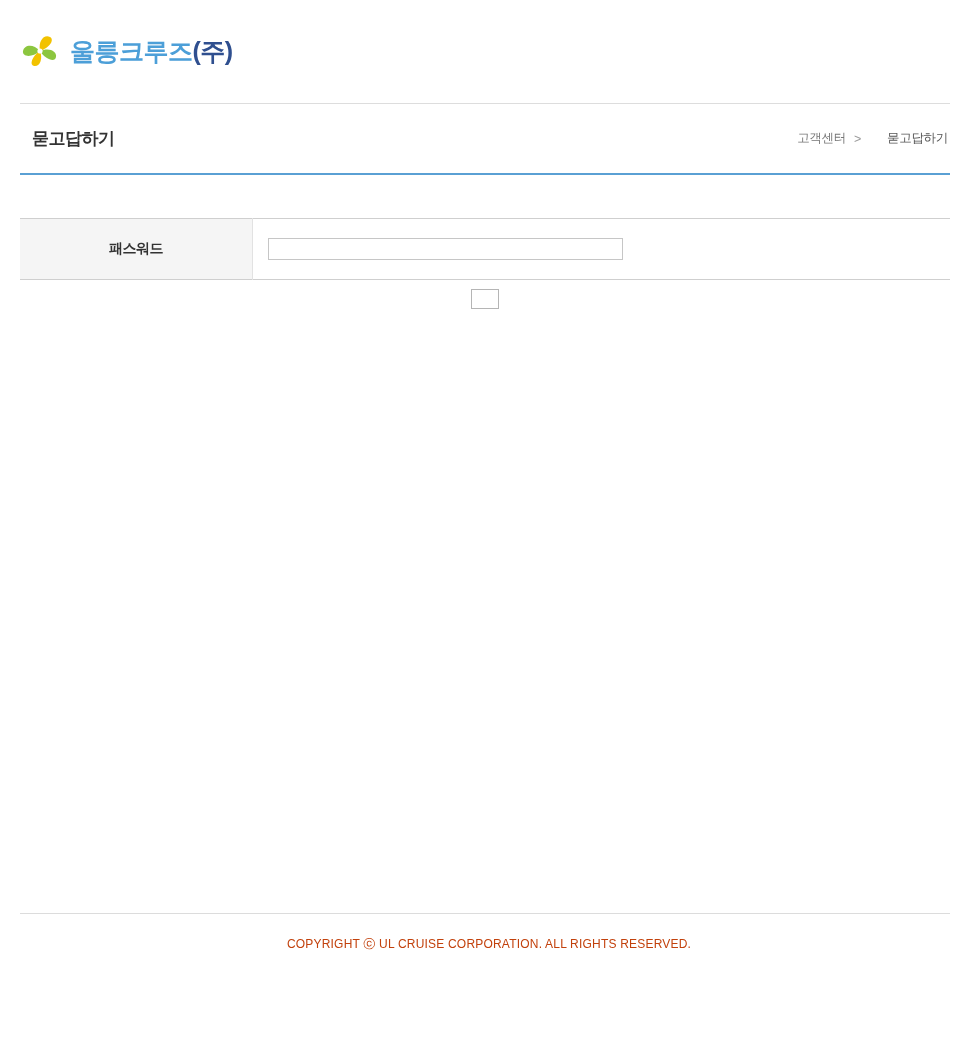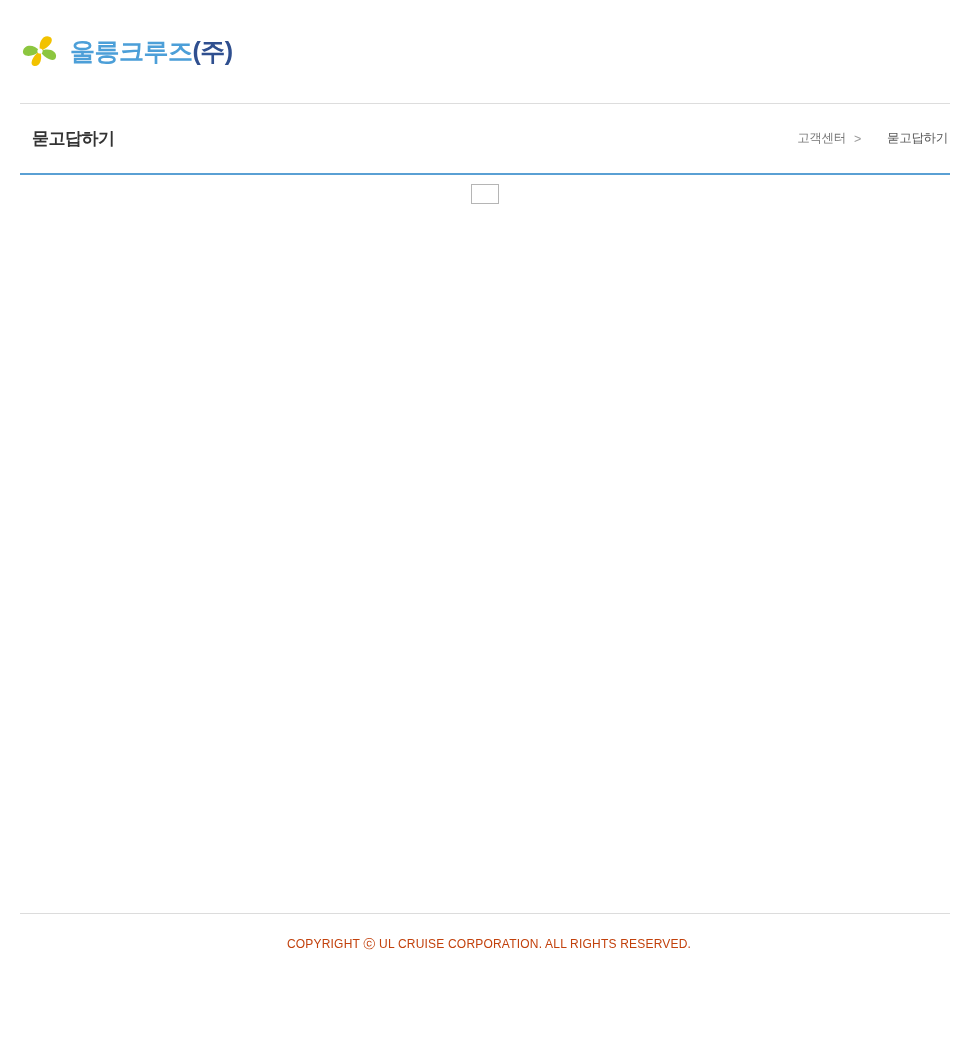--- a/index.html
+++ b/index.html
@@ -184,20 +184,30 @@
 <div class="titlebar">
   <h1>묻고답하기</h1>
   <div class="breadcrumb">
     <span>고객센터</span>
     <span class="sep">&gt;</span>
     <span class="current">묻고답하기</span>
   </div>
 </div>
 
 <div class="content">
+  <table class="pw-table">
+    <tbody>
+      <tr>
+        <th>패스워드</th>
+        <td>
+          <input class="pw-input" type="password" placeholder="" style="">
+        </td>
+      </tr>
+    </tbody>
+  </table>
 
   <div class="btn-row">
     <button class="btn-confirm" type="button"></button>
   </div>
 </div>
 
 <div class="footer-rule"></div>
 <div class="footer">COPYRIGHT ⓒ UL CRUISE CORPORATION. ALL RIGHTS RESERVED.</div>
 
 </body></html>

